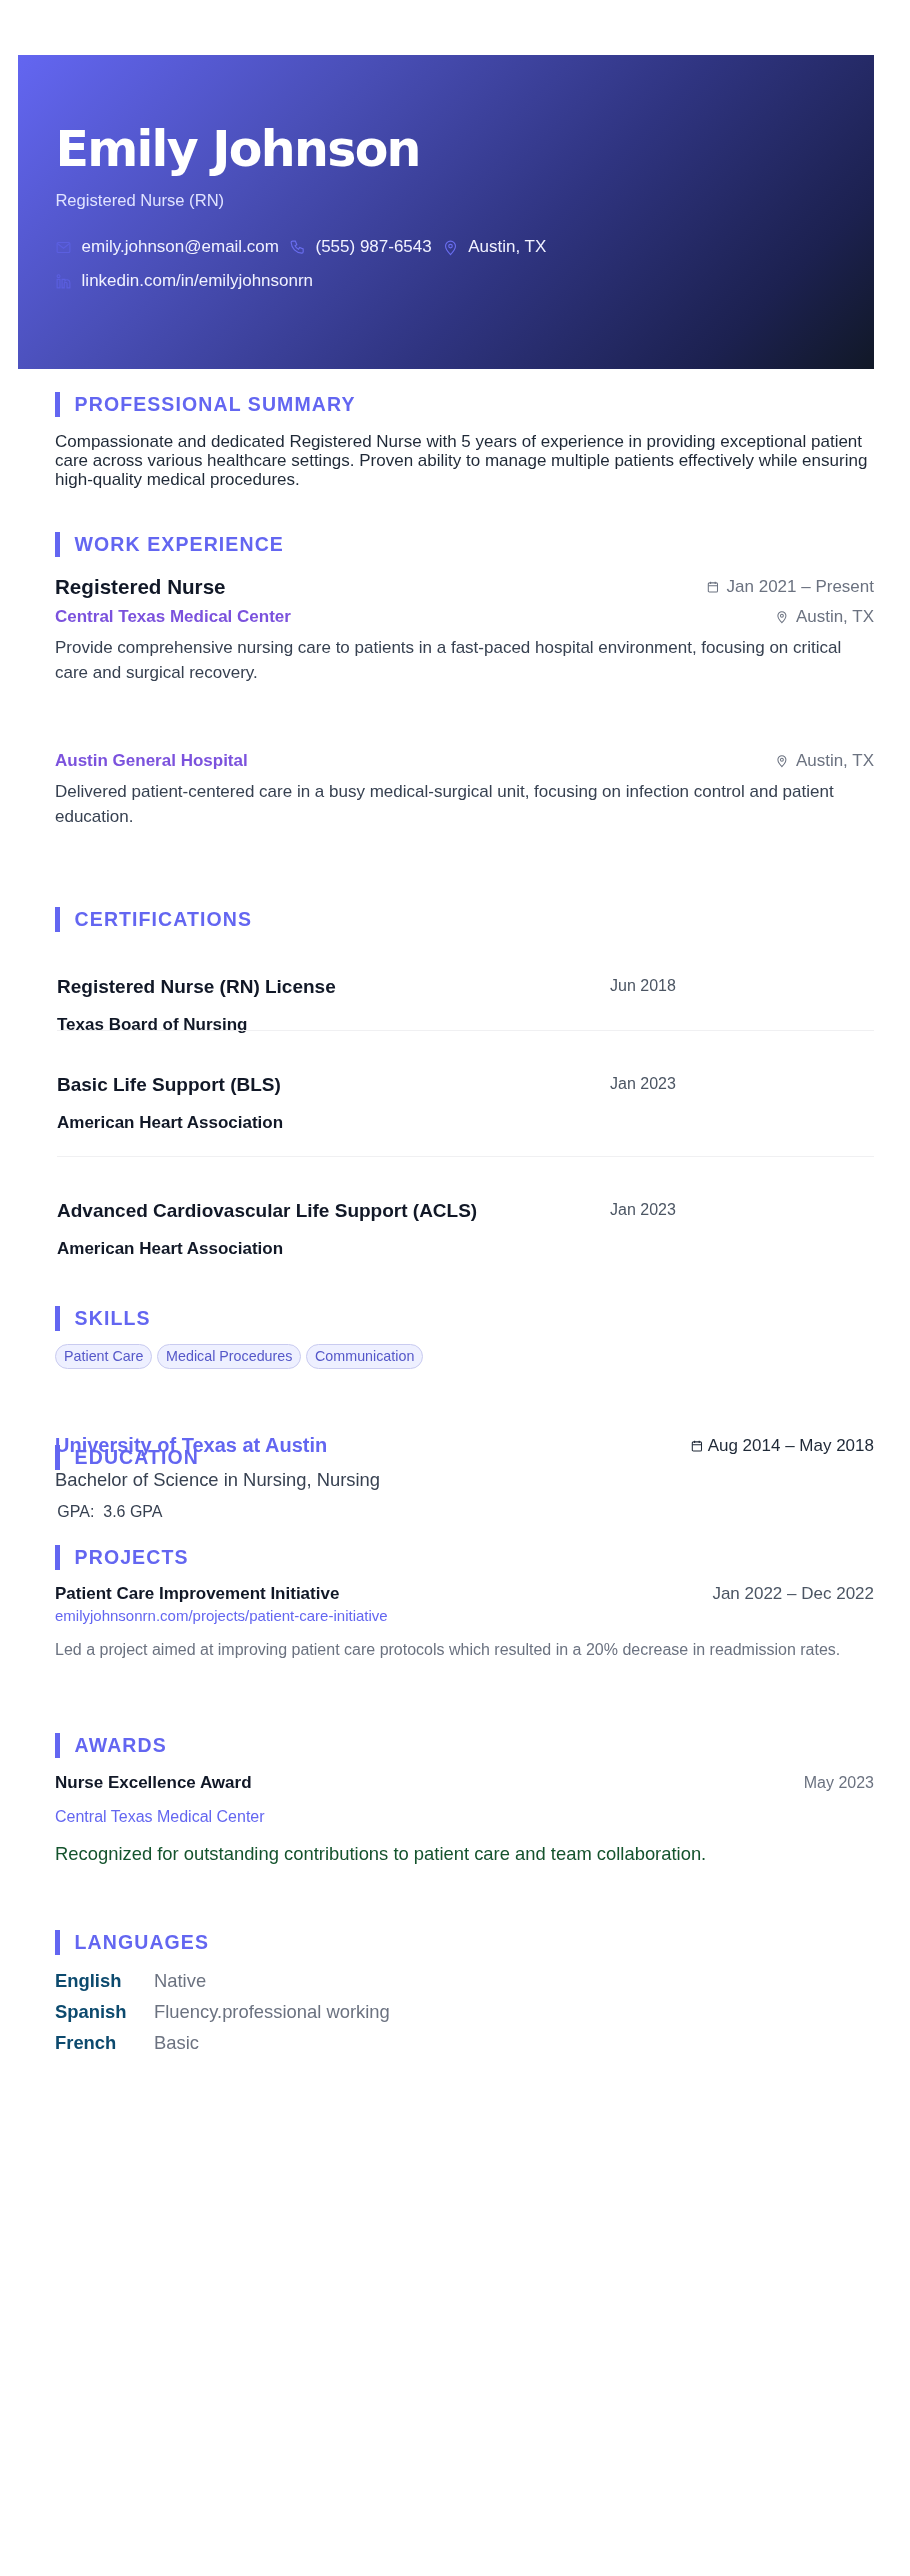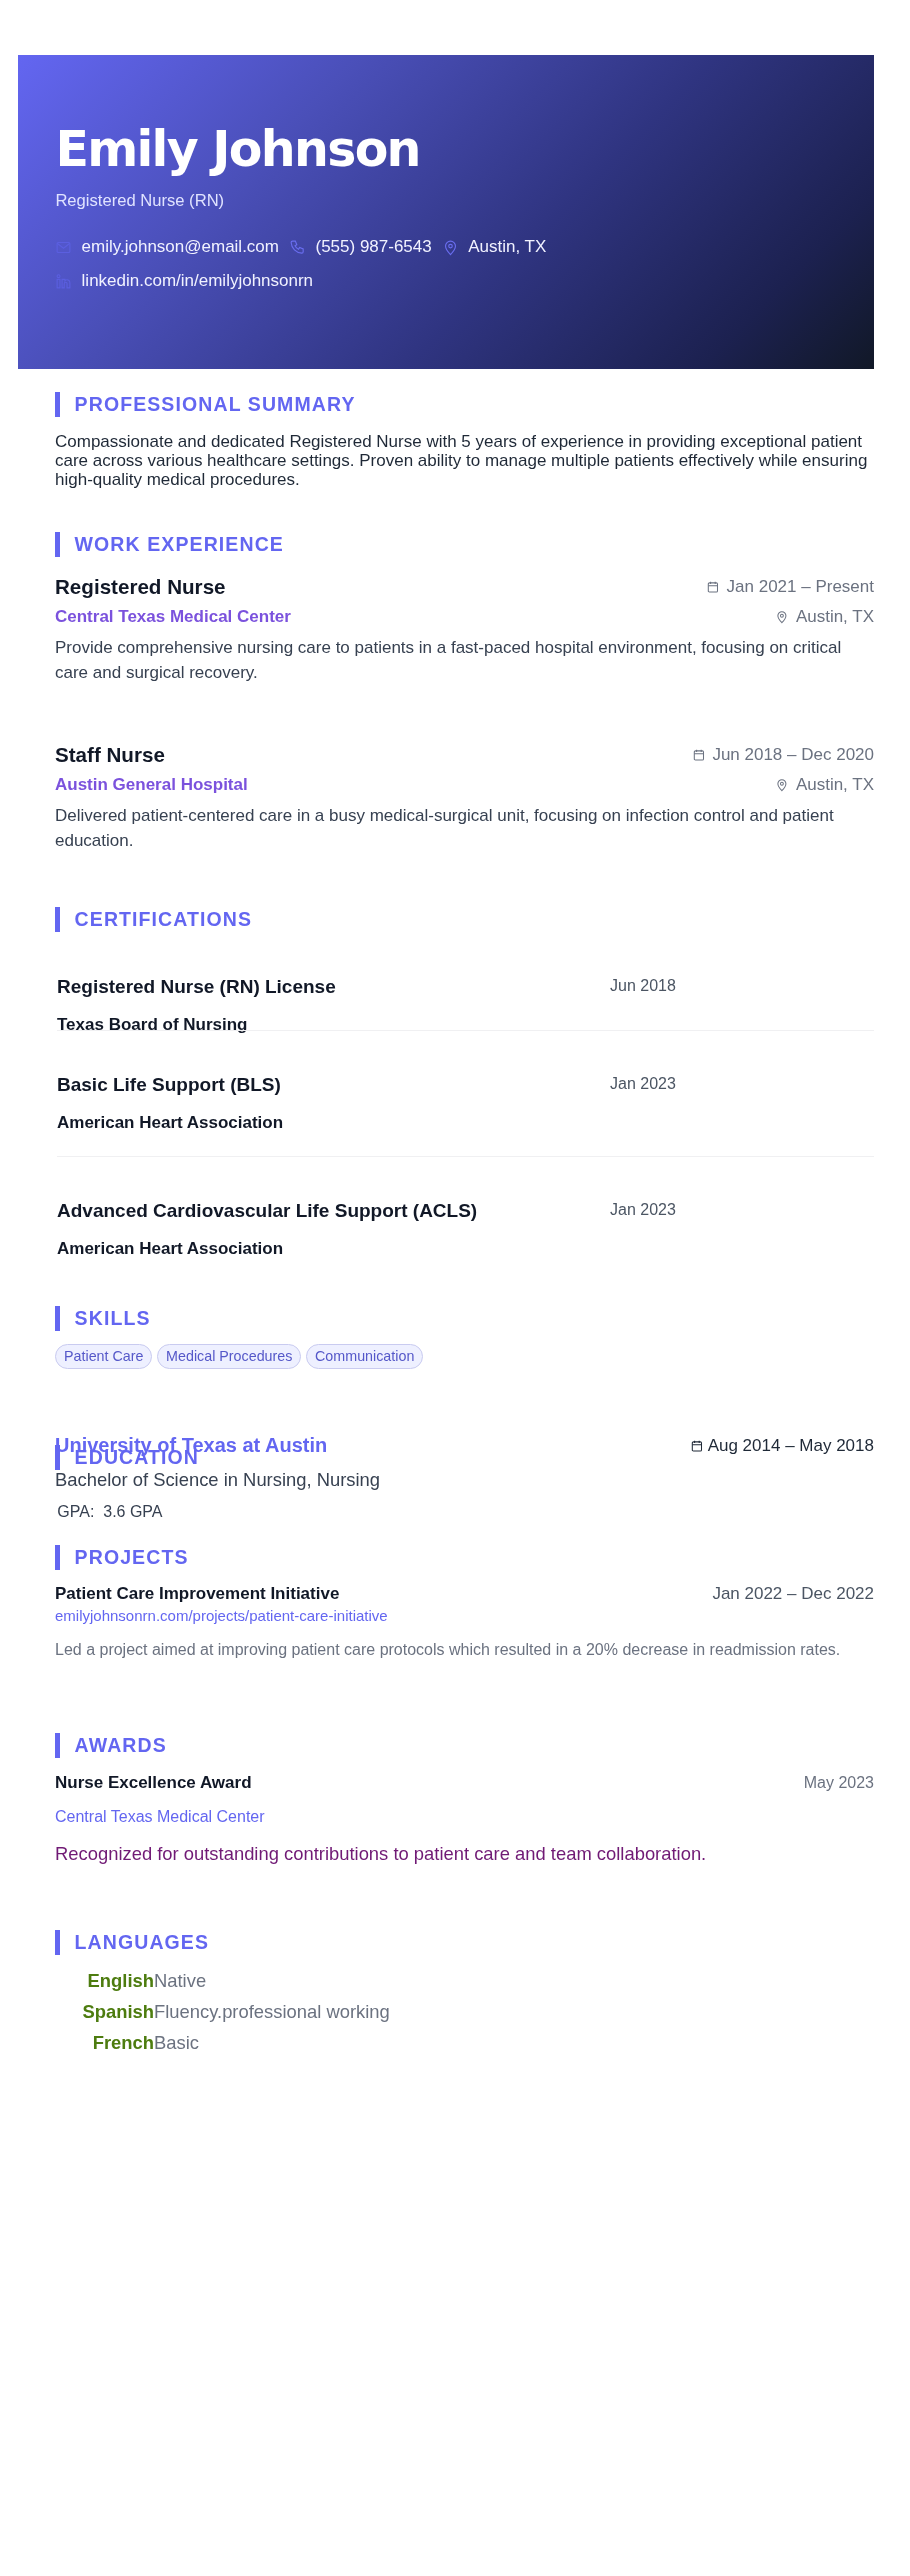--- a/index.html
+++ b/index.html
@@ -58,24 +58,24 @@
     .edu-gpa { font-size: 16px; color: #374151; margin-top: 12.6px; padding-left: 2.3px; }
 
     .proj-title { font-size: 17px; font-weight: 600; color: #111827; }
     .proj-date { font-size: 17px; color: #4b5563; }
     .proj-link { font-size: 15px; color: #6366f1; margin-top: 3.4px; }
     .proj-desc { font-size: 16px; line-height: 24px; color: #6b7280; margin-top: 13.8px; }
 
     .award-title { font-size: 17px; font-weight: 600; color: #111827; }
     .award-date { font-size: 16px; color: #6b7280; }
     .award-org { font-size: 16px; color: #6366f1; margin-top: 15px; }
-    .award-desc { font-size: 18.4px; color: #701a75; margin-top: 17px; }
+    .award-desc { font-size: 18.4px; color: #14532d; margin-top: 17px; }
 
     .lang-row { display: flex; font-size: 18.4px; line-height: 31px; }
-    .lang-name { width: 99px; color: #4d7c0f; font-weight: 600; text-align: right; }
+    .lang-name { width: 99px; color: #0c4a6e; font-weight: 600; }
     .lang-level { color: #6b7280; }
   </style>
 </head>
 <body>
 
 <div class="header">
   <div class="name">Emily Johnson</div>
   <div class="role">Registered Nurse (RN)</div>
 
   <div class="contact-row r1">
@@ -141,30 +141,20 @@
           <path d="M12 22s7-7 7-12a7 7 0 00-14 0c0 5 7 12 7 12z"></path>
           <circle cx="12" cy="10" r="2.5"></circle>
         </svg>
       <span>Austin, TX</span>
     </div>
   </div>
   <div class="desc" style="margin-top:8px;">Provide comprehensive nursing care to patients in a fast-paced hospital environment, focusing on critical care and surgical recovery.</div>
 </div>
 
 <div class="block" style="top:743px;">
-  <div class="row">
-    <div class="job-title">Staff Nurse</div>
-    <div class="meta">
-      <svg viewBox="0 0 24 24" fill="none" stroke="#6b7280" stroke-width="1.8">
-          <rect x="4" y="5" width="16" height="16" rx="2"></rect>
-          <path d="M4 10h16M8 3v4M16 3v4"></path>
-        </svg>
-      <span>Jun 2018 – Dec 2020</span>
-    </div>
-  </div>
   <div class="row" style="margin-top:8px;">
     <div class="company">Austin General Hospital</div>
     <div class="meta">
       <svg viewBox="0 0 24 24" fill="none" stroke="#6b7280" stroke-width="1.8">
           <path d="M12 22s7-7 7-12a7 7 0 00-14 0c0 5 7 12 7 12z"></path>
           <circle cx="12" cy="10" r="2.5"></circle>
         </svg>
       <span>Austin, TX</span>
     </div>
   </div>

